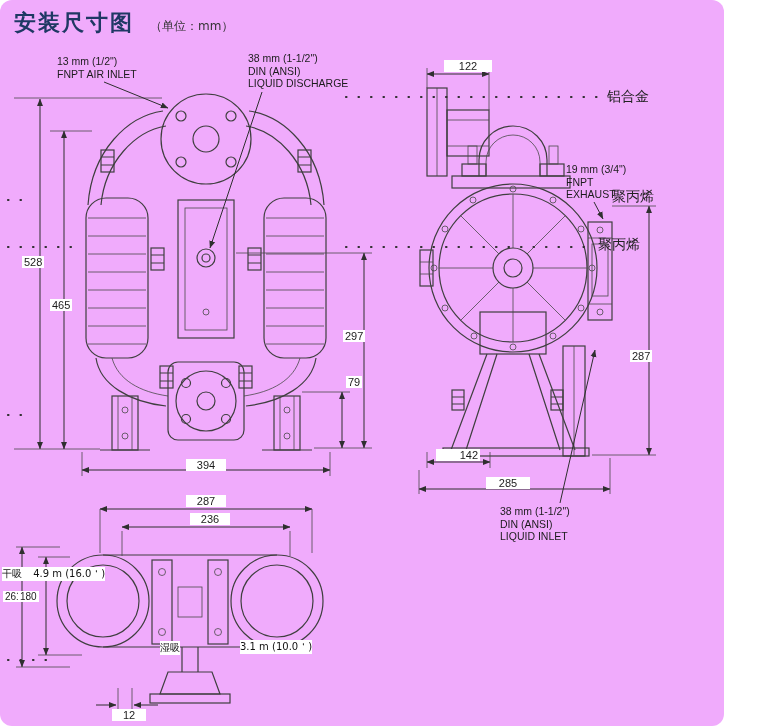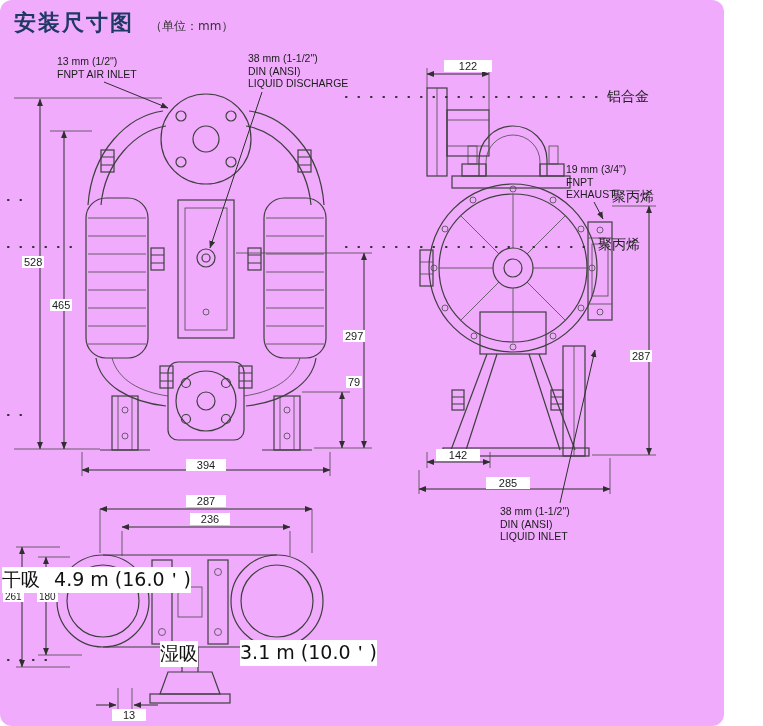--- a/index.html
+++ b/index.html
@@ -6,21 +6,21 @@
   html,body { background:#ffffff; }
   body { width:763px; height:726px; font-family:"Liberation Sans", sans-serif; }
   .stage { position:relative; width:724px; height:726px; background:#f0abfc; overflow:hidden;border-radius:12px; }
   svg.draw { position:absolute; left:0; top:0; }
   .lbl { position:absolute; color:#1c1c1c; white-space:nowrap; }
   .ann { font-size:10.5px; line-height:1.2; }
   .dim { font-size:11px; background:#fff; padding:0 2px; }
   .dim.sm { font-size:10px; }
   .ctr { text-align:center; }
   .cn { font-size:14px; font-family:"DejaVu Sans", sans-serif; color:#222; }
-  .suction { font-size:19px; background:#fff; font-family:"DejaVu Sans", sans-serif; color:#111; }
+  .suction { font-size:10px; background:#fff; font-family:"DejaVu Sans", sans-serif; color:#111; }
   .title-main { font-size:22px; color:#1f3864; font-family:"DejaVu Serif", serif; font-weight:600; letter-spacing:2px; }
   .title-unit { font-size:12px; color:#333; font-family:"DejaVu Sans", sans-serif;text-align:center; }
   .draw .ln { stroke:#3f3f3f; stroke-width:1.2; fill:none; }
   .draw .thin { stroke:#4a4a4a; stroke-width:0.8; fill:none; }
   .draw .dimln { stroke:#2f2f2f; stroke-width:1; fill:none; }
   .draw .dots { stroke:#2f2f2f; stroke-width:2.2; fill:none; stroke-linecap:round; stroke-dasharray:0.5 12; }
 </style>
 </head>
 <body>
 
@@ -270,27 +270,27 @@
     <div>LIQUID INLET</div>
   </div>
 
   <div class="lbl dim" style="left:22px; top:256px;">528</div>
   <div class="lbl dim" style="left:50px; top:279px;margin-top:20px;">465</div>
   <div class="lbl dim" style="left:343px; top:330px;">297</div>
   <div class="lbl dim" style="left:346px; top:376px;text-align:right;">79</div>
   <div class="lbl dim ctr" style="left:186px; top:459px; width:40px;">394</div>
   <div class="lbl dim ctr" style="left:444px; top:60px; width:48px;">122</div>
   <div class="lbl dim" style="left:630px; top:350px;">287</div>
-  <div class="lbl dim ctr" style="left:436px; top:449px; width:44px;">142</div>
+  <div class="lbl dim ctr" style="left:436px; top:449px; width:44px;text-align:right;">142</div>
   <div class="lbl dim ctr" style="left:486px; top:477px; width:44px;">285</div>
   <div class="lbl dim ctr" style="left:186px; top:495px; width:40px;">287</div>
   <div class="lbl dim ctr" style="left:190px; top:513px; width:40px;">236</div>
   <div class="lbl dim sm" style="left:3px; top:591px;">261</div>
-  <div class="lbl dim sm" style="left:37px; top:591px;">180</div>
-  <div class="lbl dim ctr" style="left:112px; top:709px; width:34px;">13</div>
+  <div class="lbl dim sm" style="left:18px; top:591px;">180</div>
+  <div class="lbl dim ctr" style="left:112px; top:709px; width:34px;">12</div>
 
   <div class="lbl suction" style="left:2px; top:567px;">
     <span>干吸</span>
     <span style="margin-left:8px;">4.9 m (16.0＇)</span>
   </div>
   <div class="lbl suction" style="left:160px; top:641px;">湿吸</div>
   <div class="lbl suction" style="left:240px; top:640px;">3.1 m (10.0＇)</div>
 
 </div>
 

